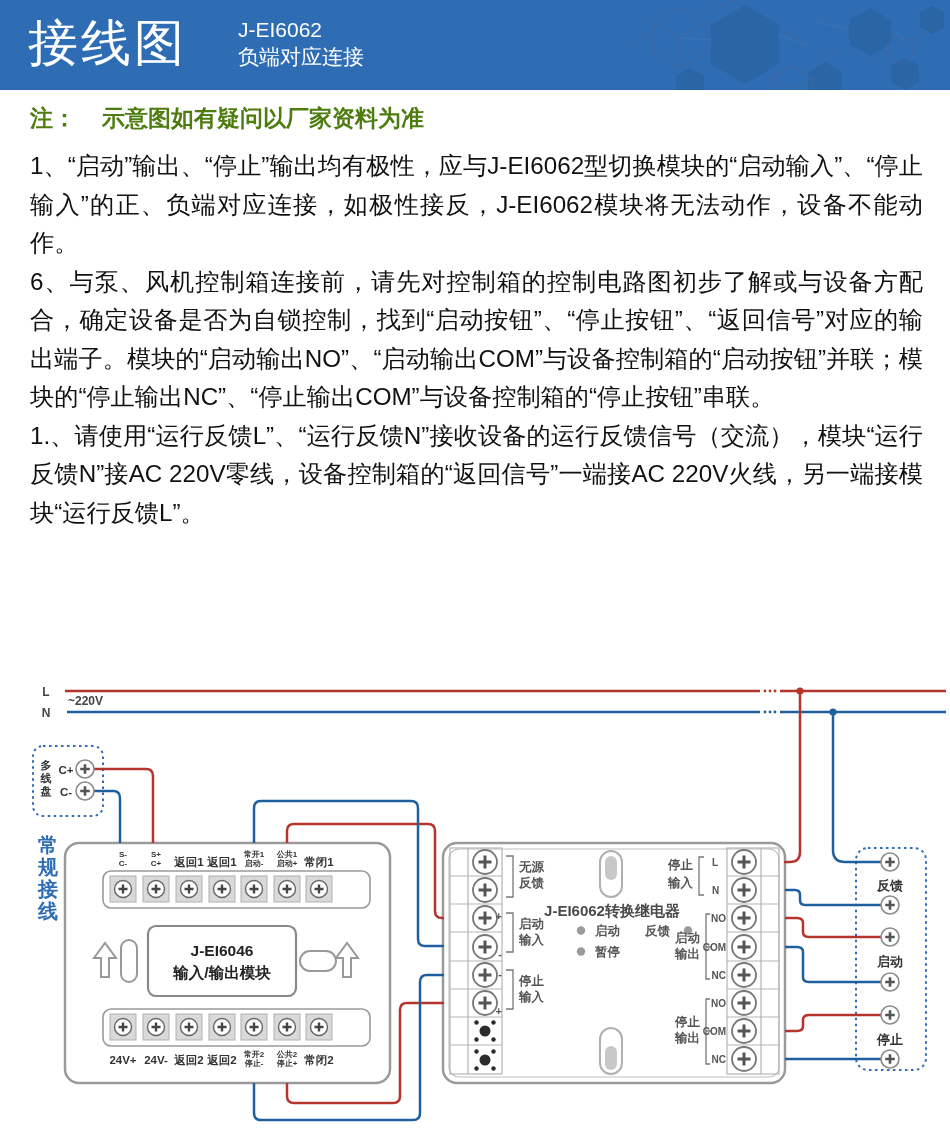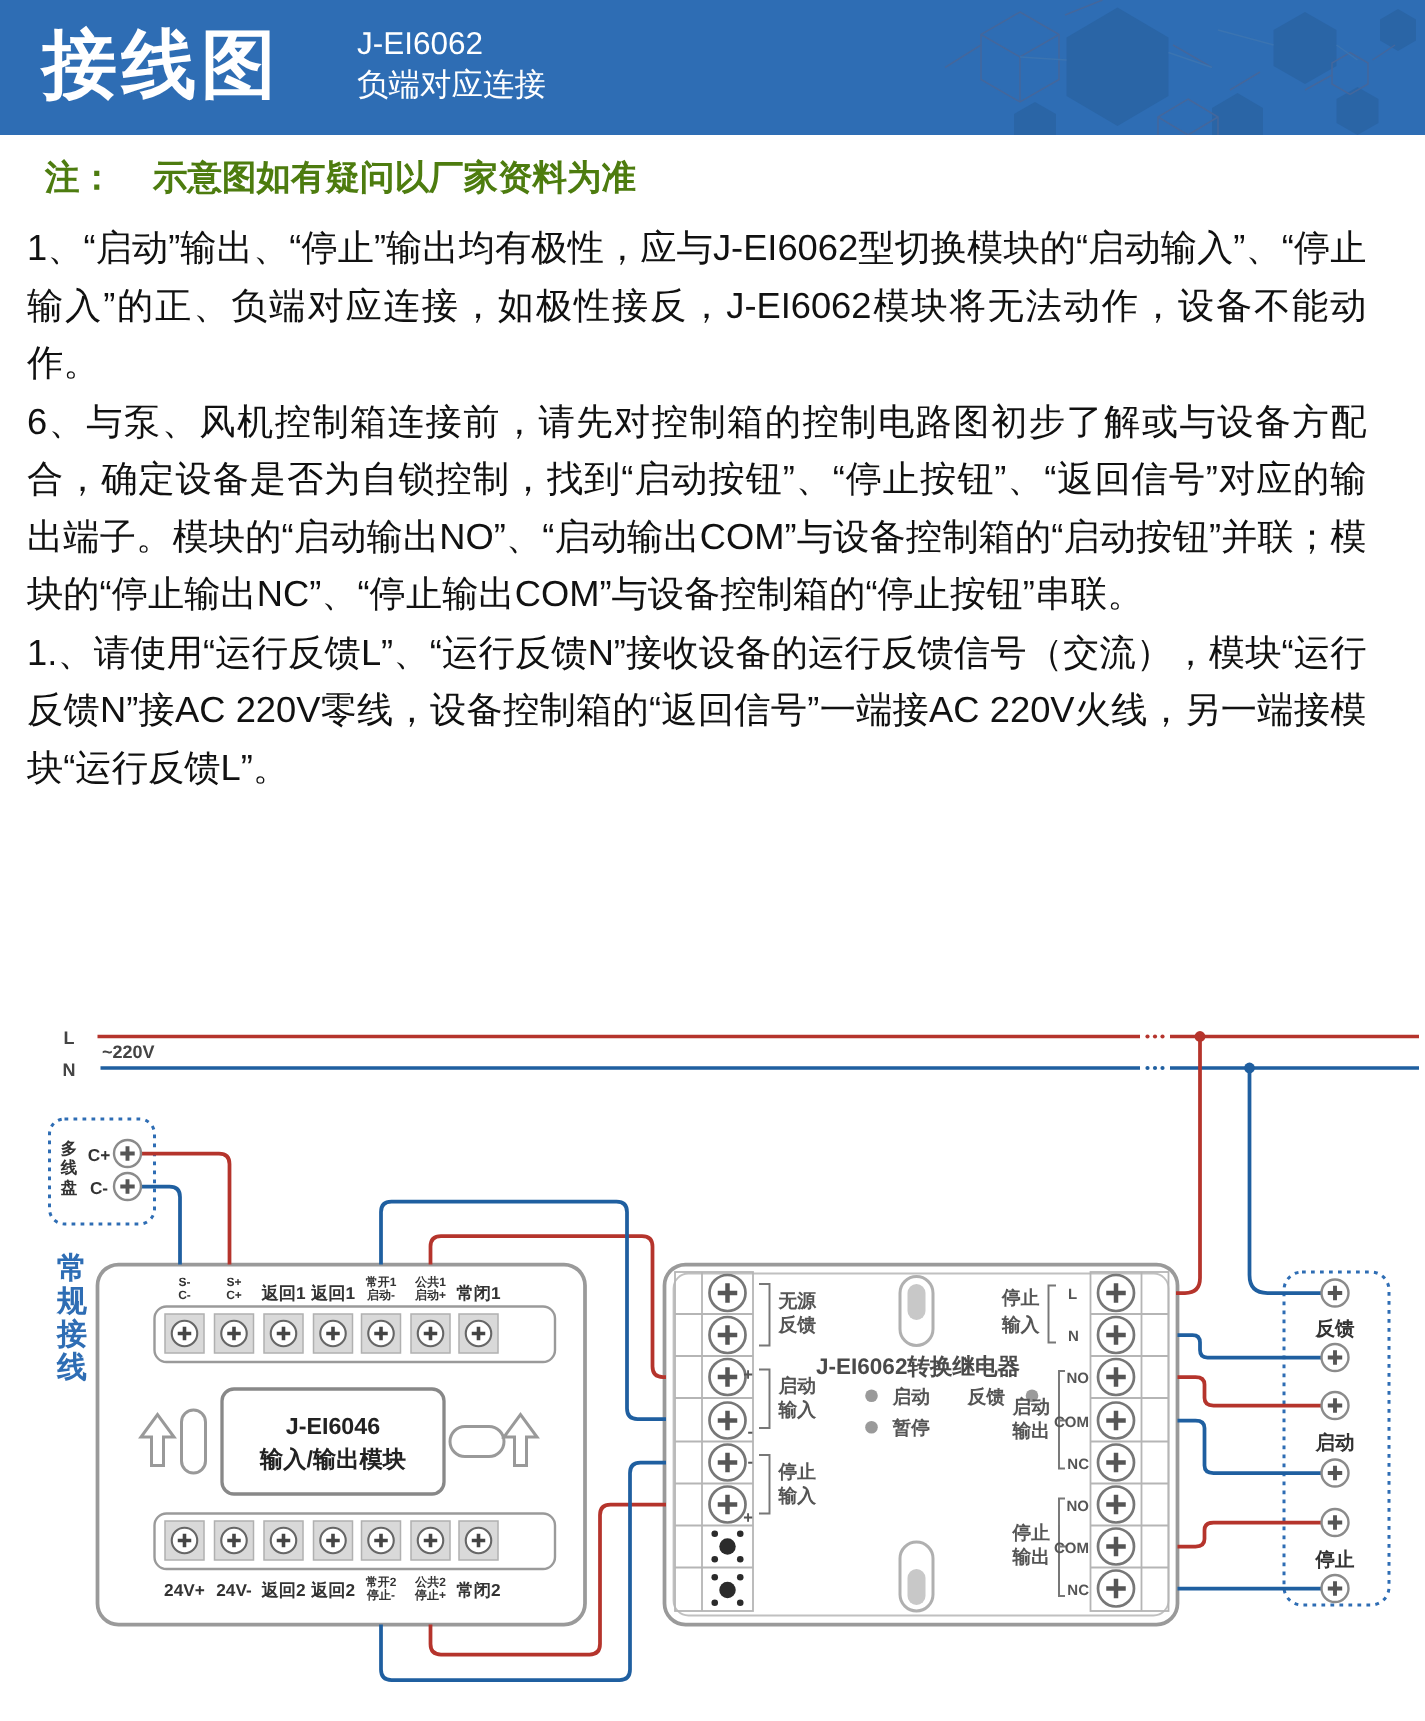--- a/index.html
+++ b/index.html
@@ -1,27 +1,27 @@
 <!DOCTYPE html>
 <html><head>
 <meta charset="utf-8">
 <style>
   html,body{margin:0;padding:0;}
   .page{position:relative;width:950px;height:1147px;background:#ffffff;overflow:hidden;
         font-family:"Liberation Sans","DejaVu Sans",sans-serif;}
   
   .banner{position:absolute;left:0;top:0;width:950px;height:90px;background:#2e6db4;overflow:hidden;}
   .banner-deco{position:absolute;right:0;top:0;}
-  .banner-title{position:absolute;left:28px;top:10px;font-size:50px;font-weight:bold;color:#ffffff;letter-spacing:3px;}
+  .banner-title{position:absolute;left:28px;top:10px;font-size:50px;font-weight:normal;color:#ffffff;letter-spacing:3px;}
   .banner-sub{position:absolute;left:238px;top:16px;color:#ffffff;font-size:21px;line-height:27px;font-weight:400;}
   
   .note{position:absolute;left:30px;top:103px;font-size:23px;font-weight:bold;color:#4d7c0f;}
   .note .note-text{margin-left:26px;}
   
-  .content{position:absolute;left:18px;top:147px;width:893px;color:#111111;
+  .content{position:absolute;left:30px;top:147px;width:893px;color:#111111;
            font-size:24.2px;line-height:38.5px;text-align:justify;}
   .content p{margin:0;}
   
   .diagram{position:absolute;left:0;top:660px;}
   .diagram text{font-family:"Liberation Sans","DejaVu Sans",sans-serif;}
   .lab{font-size:11.5px;font-weight:bold;fill:#333333;}
   .lab2{font-size:8px;font-weight:bold;fill:#333333;}
   .grp{font-size:12.5px;font-weight:600;fill:#555555;}
   .tick{font-size:10px;font-weight:600;fill:#555555;}
   .sign{font-size:11px;font-weight:bold;fill:#555555;}

